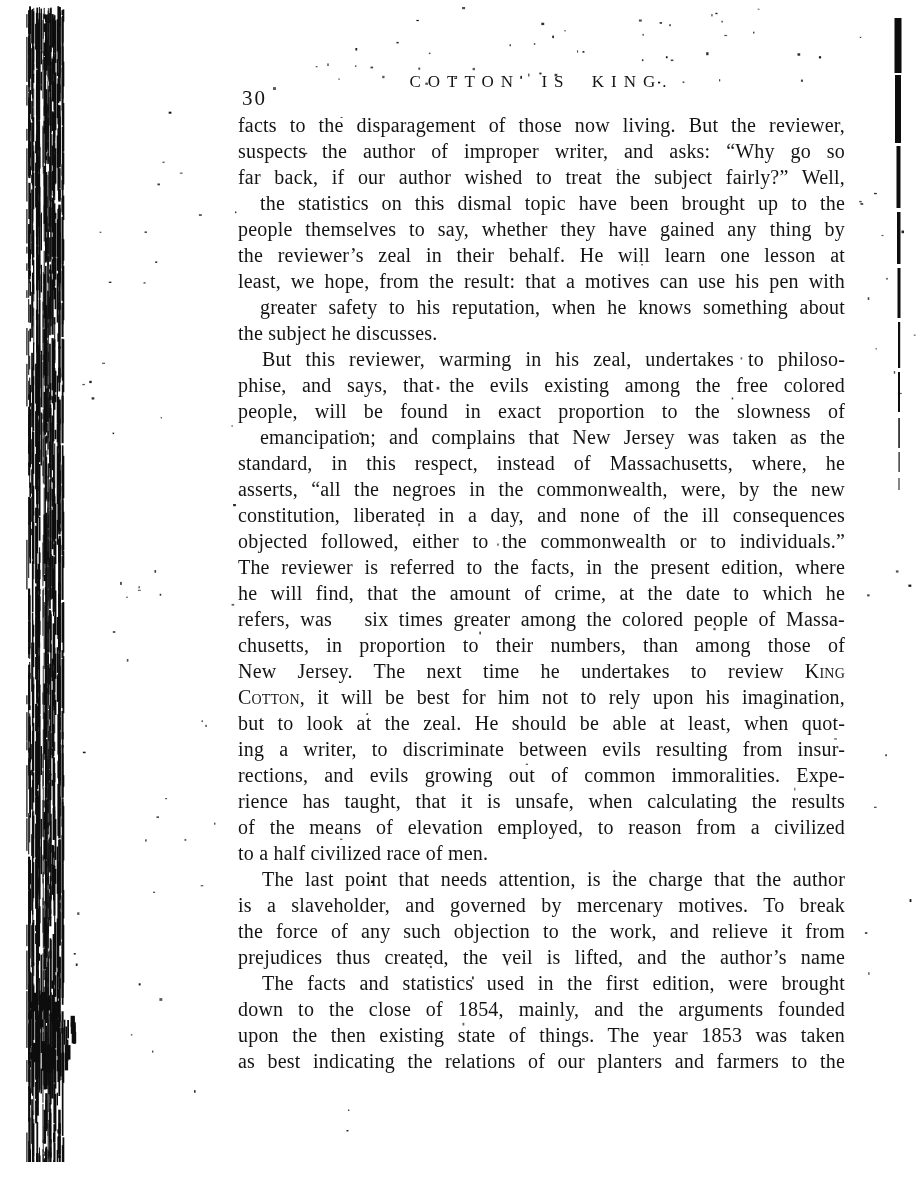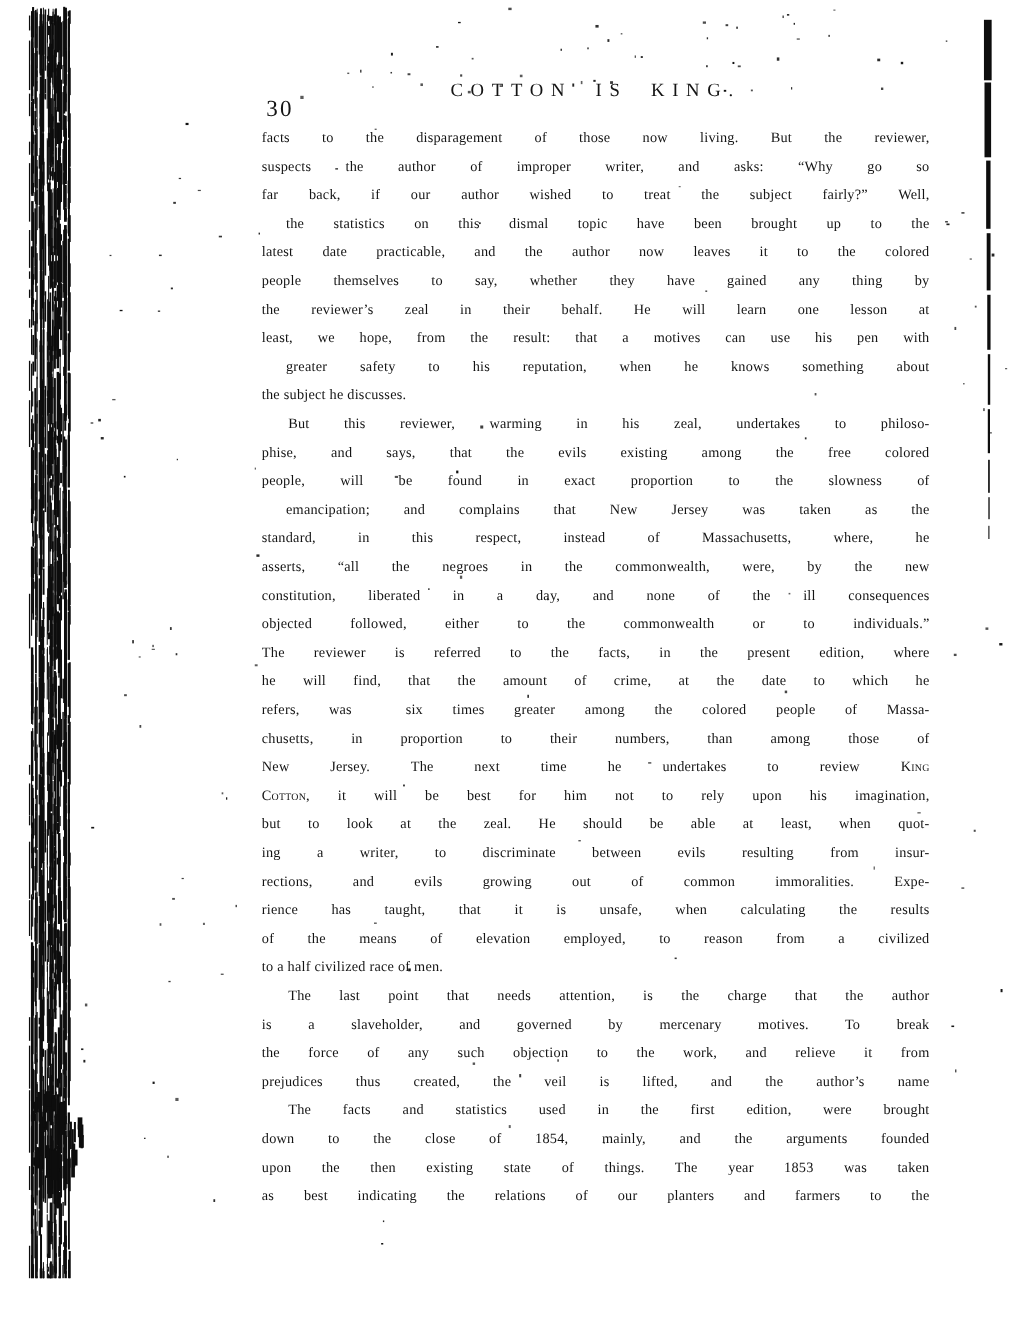--- a/index.html
+++ b/index.html
@@ -24,21 +24,21 @@
     font-size:17px;
     letter-spacing:7px;
     word-spacing:10px;
     padding-top:6px;
     font-weight:normal;
   }
   .textbody{
     position:absolute;top:112px;left:238px;width:607px;z-index:2;
   }
   .line{
-    font-size:13px;
+    font-size:20px;
     line-height:26px;
     height:26px;
     overflow:hidden;
     text-align:justify;
     text-align-last:justify;
     letter-spacing:0.2px;
   }
   .line.noj{text-align-last:left;}
   .line.ind{padding-left:24px;}
   .i{margin-left:22px;}
@@ -1392,21 +1392,20 @@
   <div class="header">
     <div class="pagenum">30</div>
     <div class="title">COTTON IS KING.</div>
   </div>
 
   <div class="textbody" id="text-body" style="color: rgb(20, 20, 20);">
       <div class="line"><span>facts to the disparagement of those now living. But the reviewer,</span></div>
       <div class="line"><span>suspects the author of improper writer, and asks: “Why go so</span></div>
       <div class="line"><span>far back, if our author wished to treat the subject fairly?” Well,</span></div>
       <div class="line"><span class="i">the statistics on this dismal topic have been brought up to the</span></div>
-      <div class="line"><span>latest date practicable, and the author now leaves it to the colored</span></div>
       <div class="line"><span>people themselves to say, whether they have gained any thing by</span></div>
       <div class="line"><span>the reviewer’s zeal in their behalf. He will learn one lesson at</span></div>
       <div class="line"><span>least, we hope, from the result: that a motives can use his pen with</span></div>
       <div class="line"><span class="i">greater safety to his reputation, when he knows something about</span></div>
       <div class="line noj"><span>the subject he discusses.</span></div>
       <div class="line ind"><span>But this reviewer, warming in his zeal, undertakes to philoso-</span></div>
       <div class="line"><span>phise, and says, that the evils existing among the free colored</span></div>
       <div class="line"><span>people, will be found in exact proportion to the slowness of</span></div>
       <div class="line"><span class="i">emancipation; and complains that New Jersey was taken as the</span></div>
       <div class="line"><span>standard, in this respect, instead of Massachusetts, where, he</span></div>

